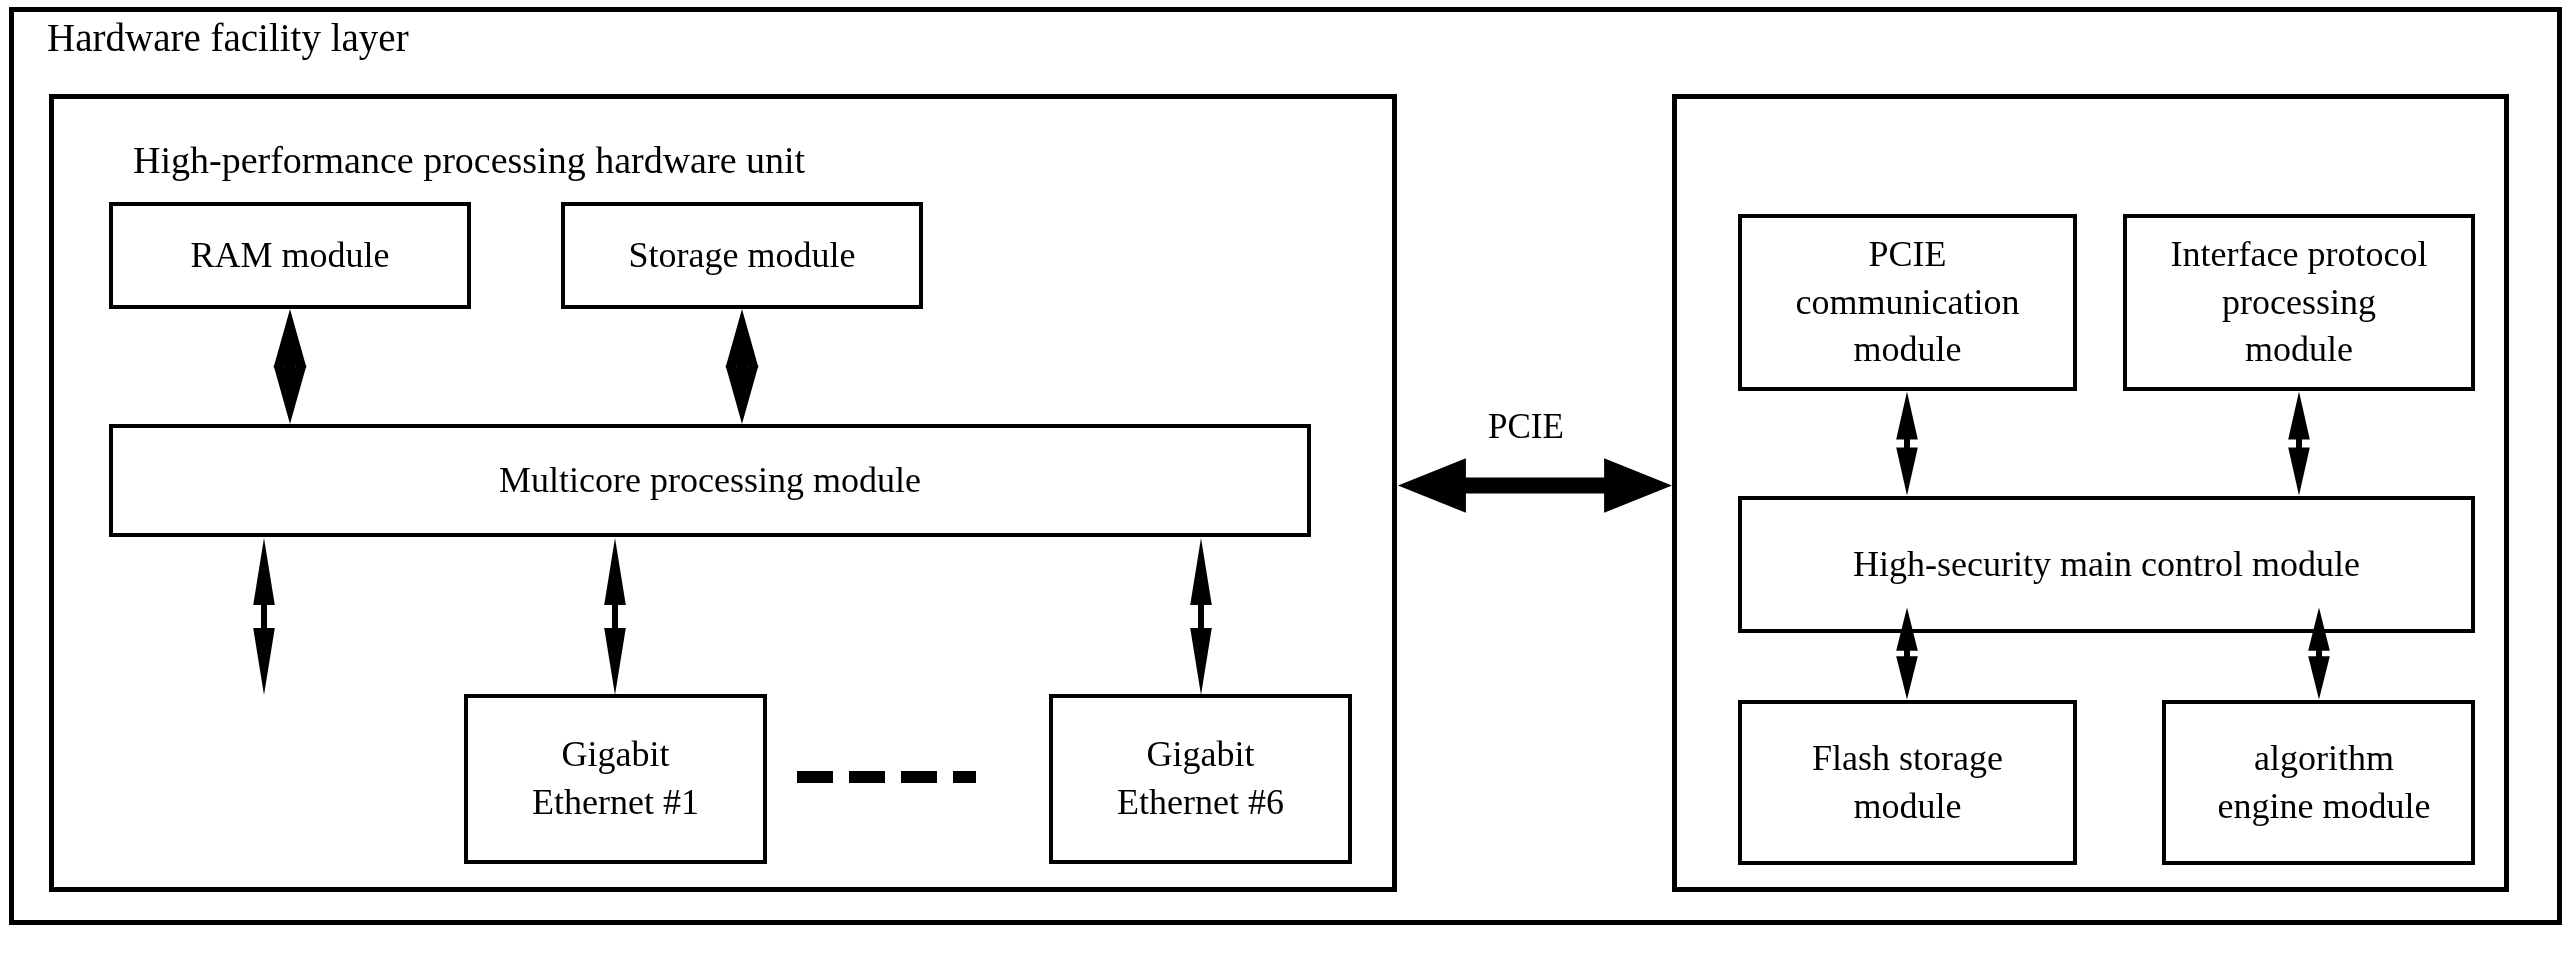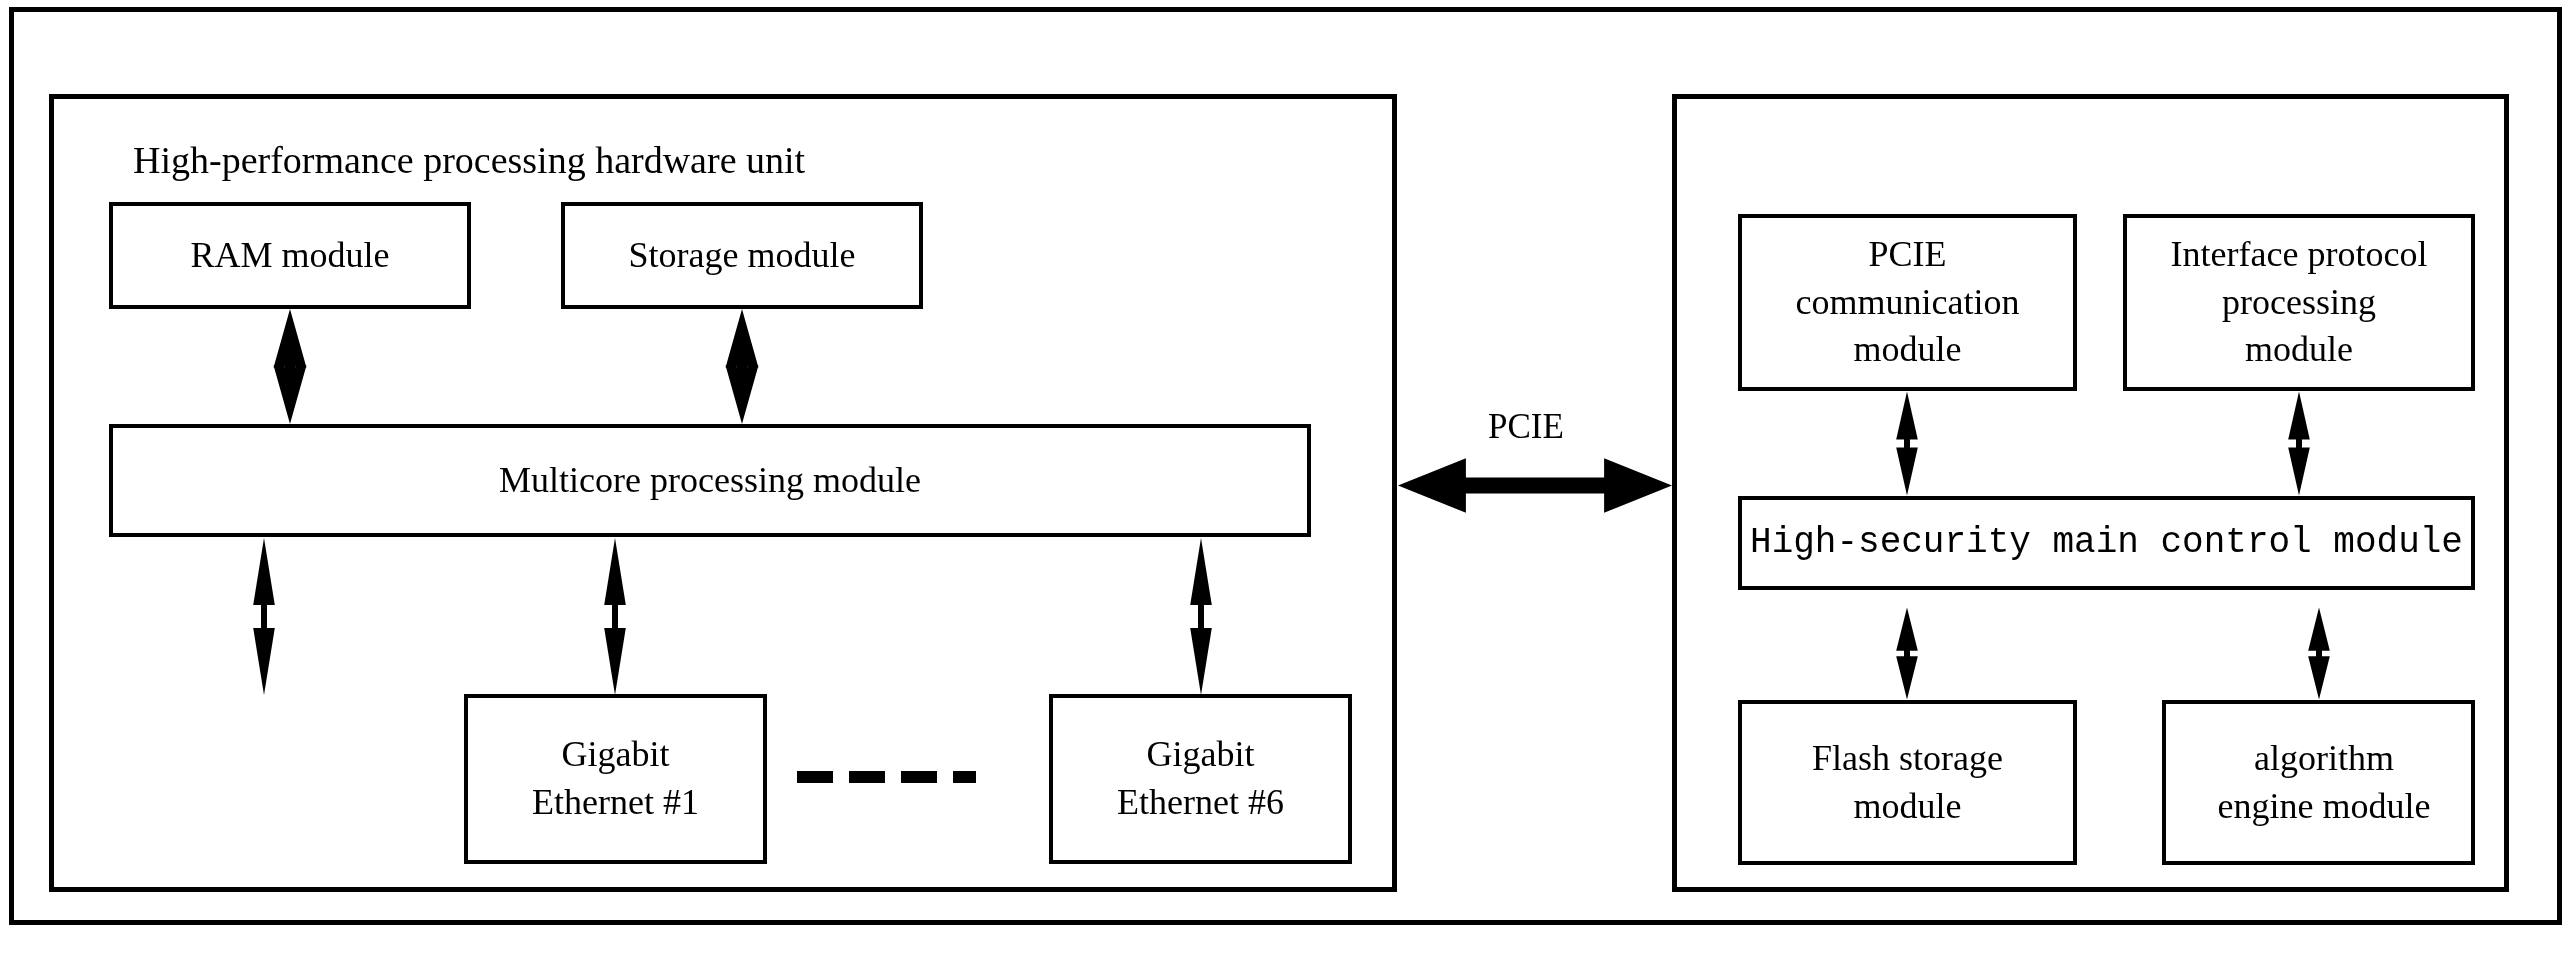--- a/index.html
+++ b/index.html
@@ -25,40 +25,41 @@
   .b-ram      {left:55px; top:103px; width:362px;  height:107px;}
   .b-storage  {left:507px;top:103px; width:362px;  height:107px;}
   .b-multicore{left:55px; top:325px; width:1202px; height:113px;}
   .b-arinc    {left:55px; top:595px; width:311px;  height:170px;}
   .b-geth1    {left:410px;top:595px; width:303px;  height:170px;}
   .b-geth6    {left:995px;top:595px;width:303px;  height:170px;}
 
   
   .b-pcie-comm{left:61px;top:115px; width:339px;  height:177px;}
   .b-ifproto  {left:446px;top:115px; width:352px;  height:177px;}
-  .b-mainctl  {left:61px;top:397px; width:737px; height:94px;font-family:Liberation Mono, monospace;}
+  .b-mainctl  {left:61px;top:397px; width:737px; height:137px;}
   .b-flash    {left:61px;top:601px; width:339px;  height:165px;}
   .b-algo     {left:485px;top:601px; width:313px;  height:165px;padding-left:16px;}
 
   
   .arrow-v{position:absolute;}
   .arrow-v svg{display:block;}
   .arrow-h{position:absolute;}
 
   .dashes{position:absolute;display:flex;align-items:center;gap:16px;}
   .dashes i{display:block;height:11.5px;background:#000;}
 
   .pcie-label{position:absolute;font-size:35px;white-space:nowrap;}
 </style>
 </head>
 <body>
 
 <div id="stage">
 
   <div class="frame outer-frame"></div>
+  <div class="unit-title layer-title">Hardware facility layer</div>
 
   <div class="unit unit-left">
     <div class="unit-title title-left">High-performance processing hardware unit</div>
 
     <div class="box b-ram">
       <span>RAM module</span>
     </div>
 
     <div class="box b-storage">
       <span>Storage module</span>

